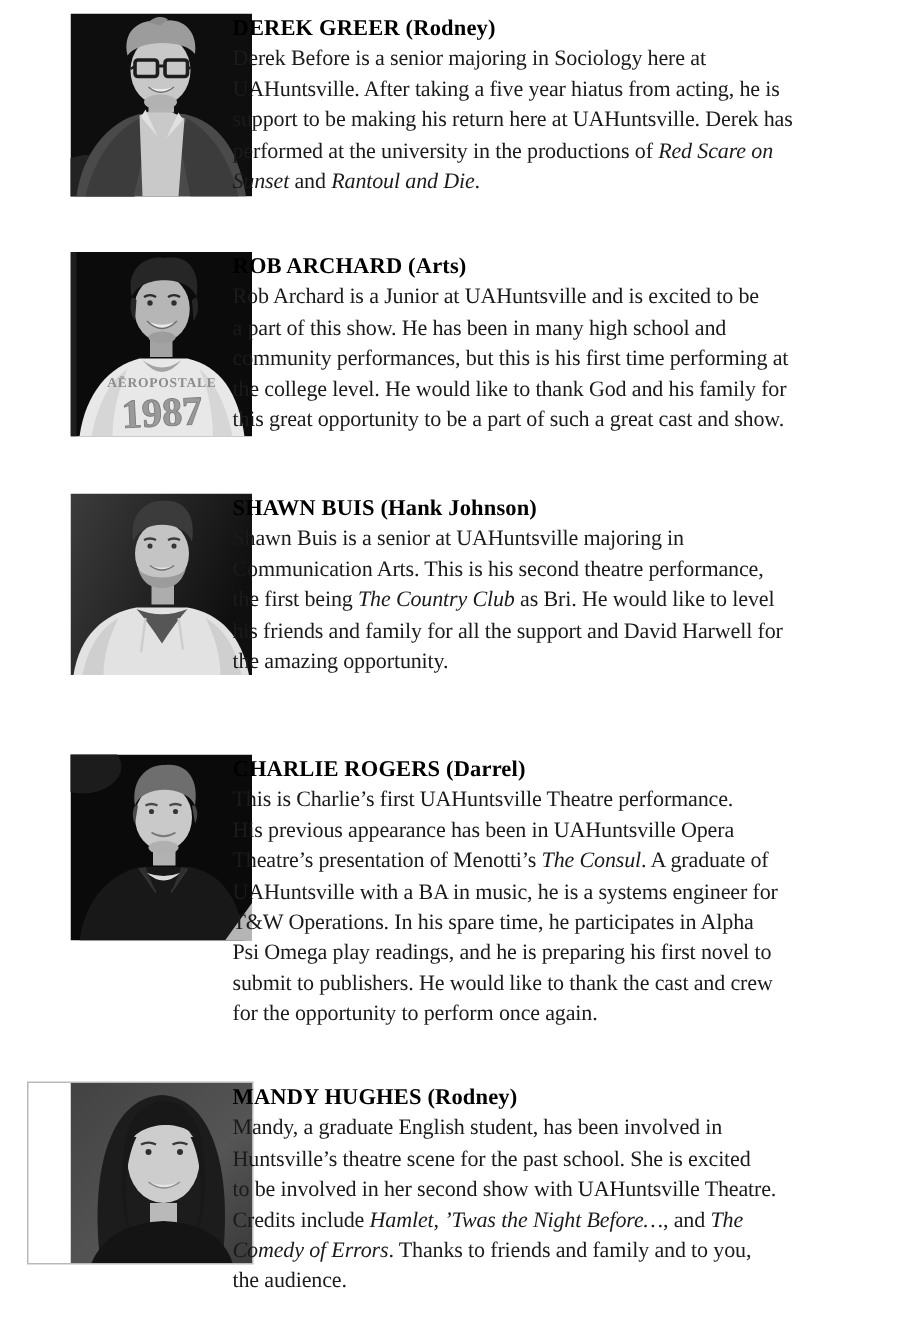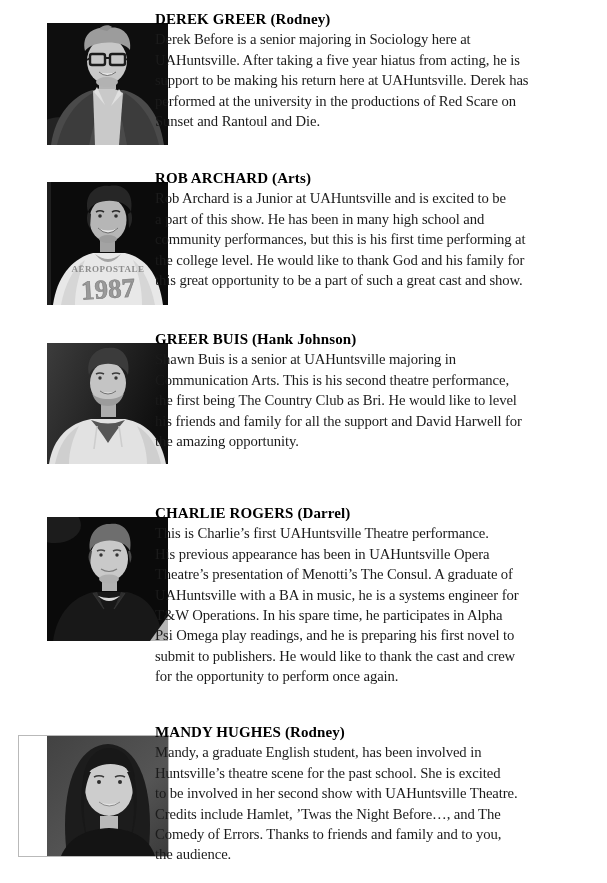--- a/index.html
+++ b/index.html
@@ -3,34 +3,34 @@
 <meta charset="utf-8">
 <style>
   html,body{margin:0;padding:0;}
   body{
     width:607px;height:883px;position:relative;overflow:hidden;
     background:#ffffff;
     font-family:"Liberation Serif", serif;
   }
   .entry{position:absolute;left:19px;width:588px;}
   .e0{top:9px;} .e1{top:168px;} .e2{top:329px;} .e3{top:503px;} .e4{top:722px;}
-  .photo{margin:0;position:absolute;left:0;top:14px;line-height:0;padding-left:28px;}
+  .photo{margin:0;position:absolute;left:0;top:0;line-height:0;padding-left:28px;}
   .photo svg{display:block;}
   .photo.bordered{outline:1px solid #b9b9b9;}
   .bio{position:absolute;left:136px;top:0px;width:456px;}
   .heading{
     margin:0;font-size:15px;line-height:20.4px;font-weight:bold;color:#000000;
     white-space:nowrap;letter-spacing:0.1px;
   }
   .lines{margin:0;}
   .line{
     white-space:nowrap;font-size:14.7px;line-height:20.4px;color:#1b1b1b;
     letter-spacing:-0.1px;
   }
-  .line .it{text-align:center;}
+  .line .it{font-style:italic;text-align:center;}
 </style>
 </head>
 <body>
 
 <section class="entry e0">
   <figure class="photo" aria-label="Black-and-white headshot of a smiling man with glasses and tousled light hair wearing a dark blazer over a light collared shirt against a black background">
     <svg width="121" height="122" viewBox="0 0 121 122">
       <rect width="121" height="122" fill="#0e0e0e"></rect>
       <ellipse cx="14" cy="116" rx="30" ry="22" fill="#232323"></ellipse>
       <path d="M4,122 C8,92 26,72 46,67 L76,67 C98,72 112,90 117,122 Z" fill="#4a4a4a"></path>
@@ -124,21 +124,21 @@
       <path d="M42,32 C38,13 52,4 61,5 C75,3 84,14 81,32 C75,17 47,17 42,32 Z" fill="#3b3b3b"></path>
       <circle cx="53" cy="35" r="1.7" fill="#353535"></circle>
       <circle cx="69" cy="35" r="1.7" fill="#353535"></circle>
       <path d="M49,31 Q53,29 57,31" fill="none" stroke="#3a3a3a" stroke-width="1.5"></path>
       <path d="M65,31 Q69,29 73,31" fill="none" stroke="#3a3a3a" stroke-width="1.5"></path>
       <path d="M53,48 Q61,54 69,48 Q61,51 53,48 Z" fill="#e6e6e6"></path>
       <path d="M53,48 Q61,54 69,48" fill="none" stroke="#6f6f6f" stroke-width="1"></path>
     </svg>
   </figure>
   <div class="bio">
-    <h2 class="heading"><span>GREER BUIS</span> <span>(Hank Johnson)</span></h2>
+    <h2 class="heading"><span>SHAWN BUIS</span> <span>(Hank Johnson)</span></h2>
     <div class="lines">
         <div class="line"><span>Shawn Buis is a senior at UAHuntsville majoring in</span></div>
         <div class="line"><span>Communication Arts. This is his second theatre performance,</span></div>
         <div class="line"><span>the first being </span><span class="it">The Country Club</span><span> as Bri. He would like to level</span></div>
         <div class="line"><span>his friends and family for all the support and David Harwell for</span></div>
         <div class="line"><span>the amazing opportunity.</span></div>
       </div>
   </div>
 </section>
 

